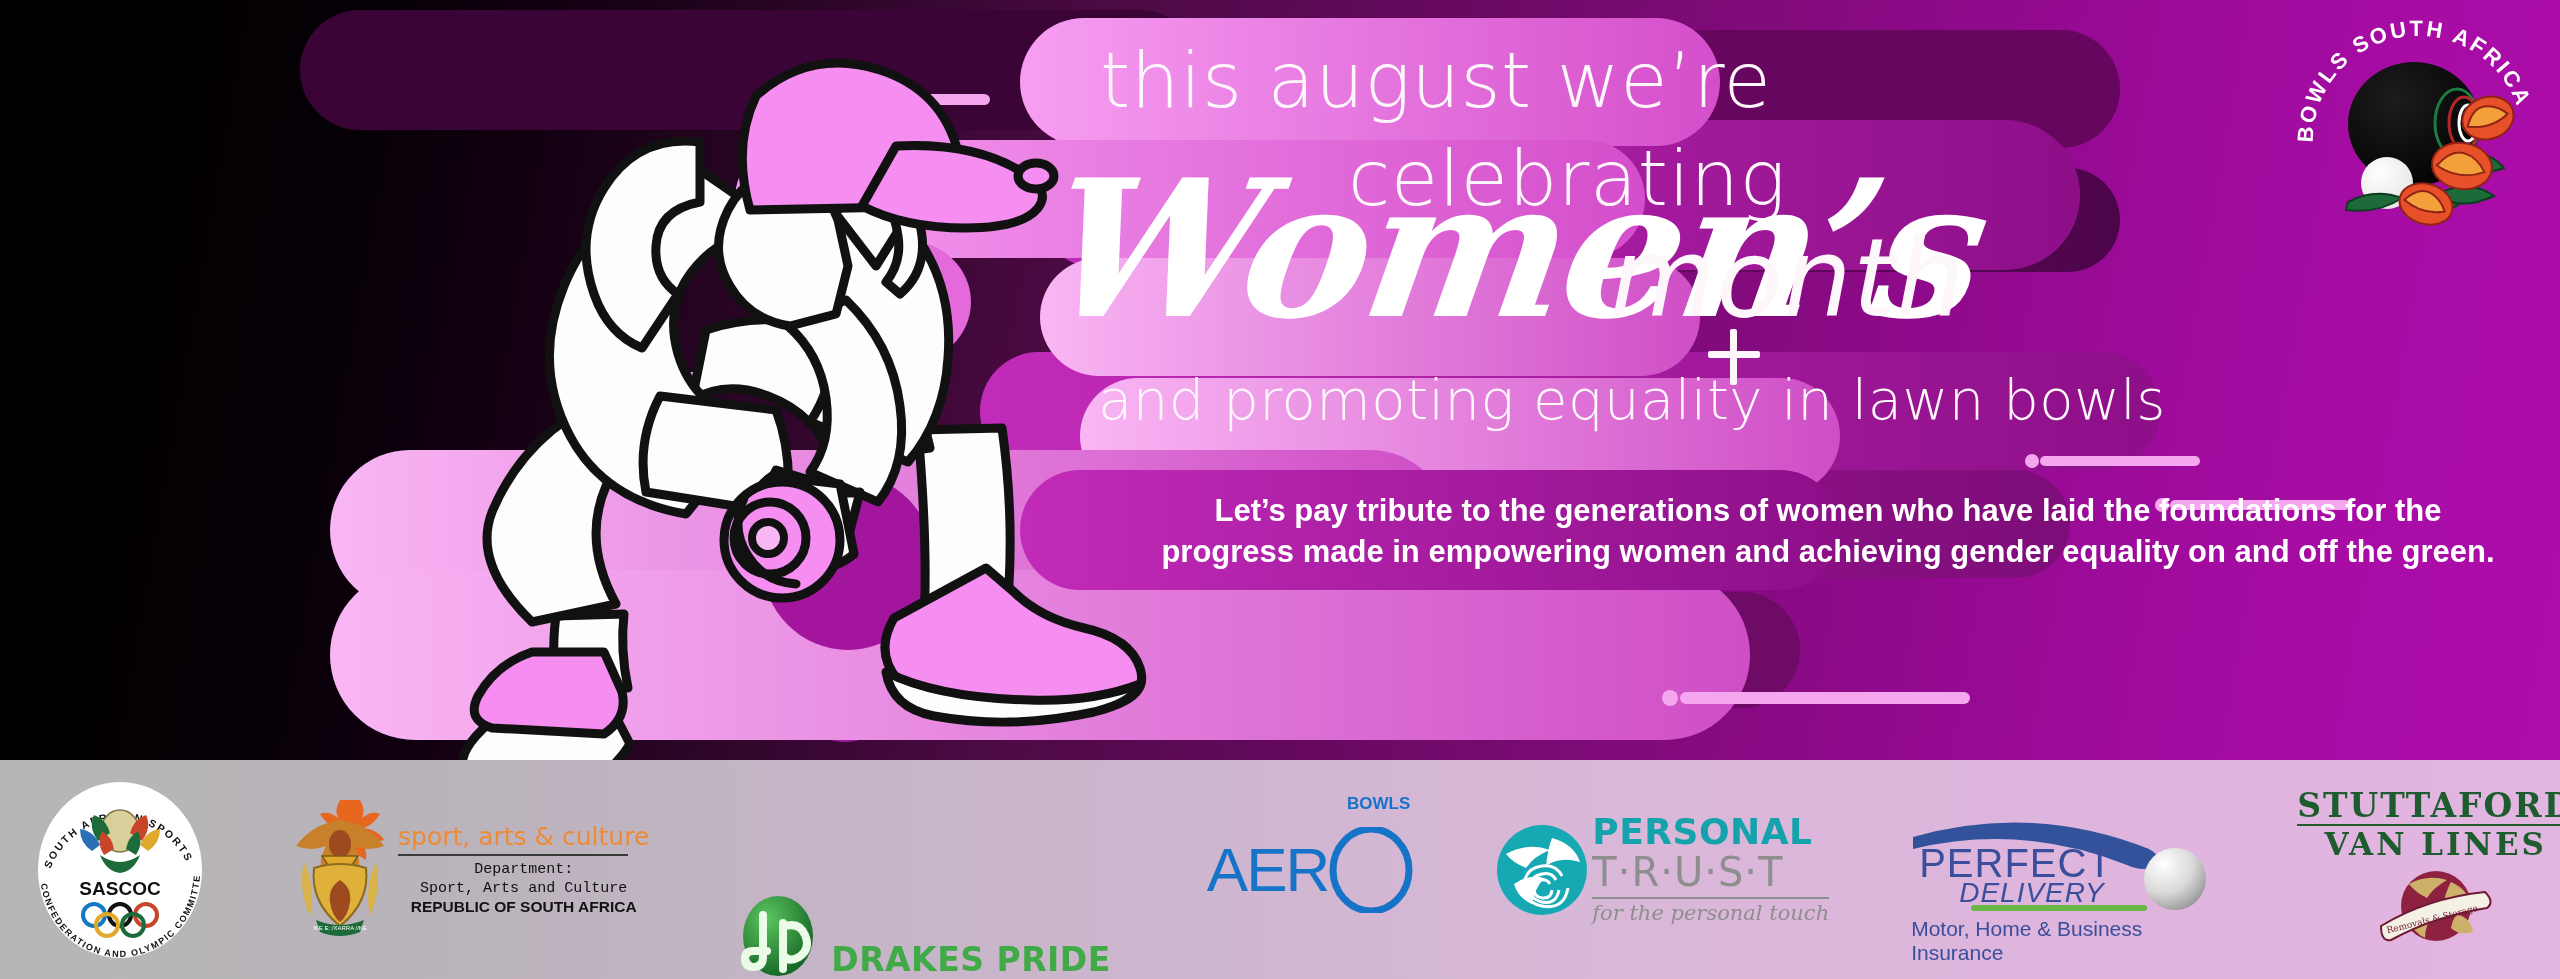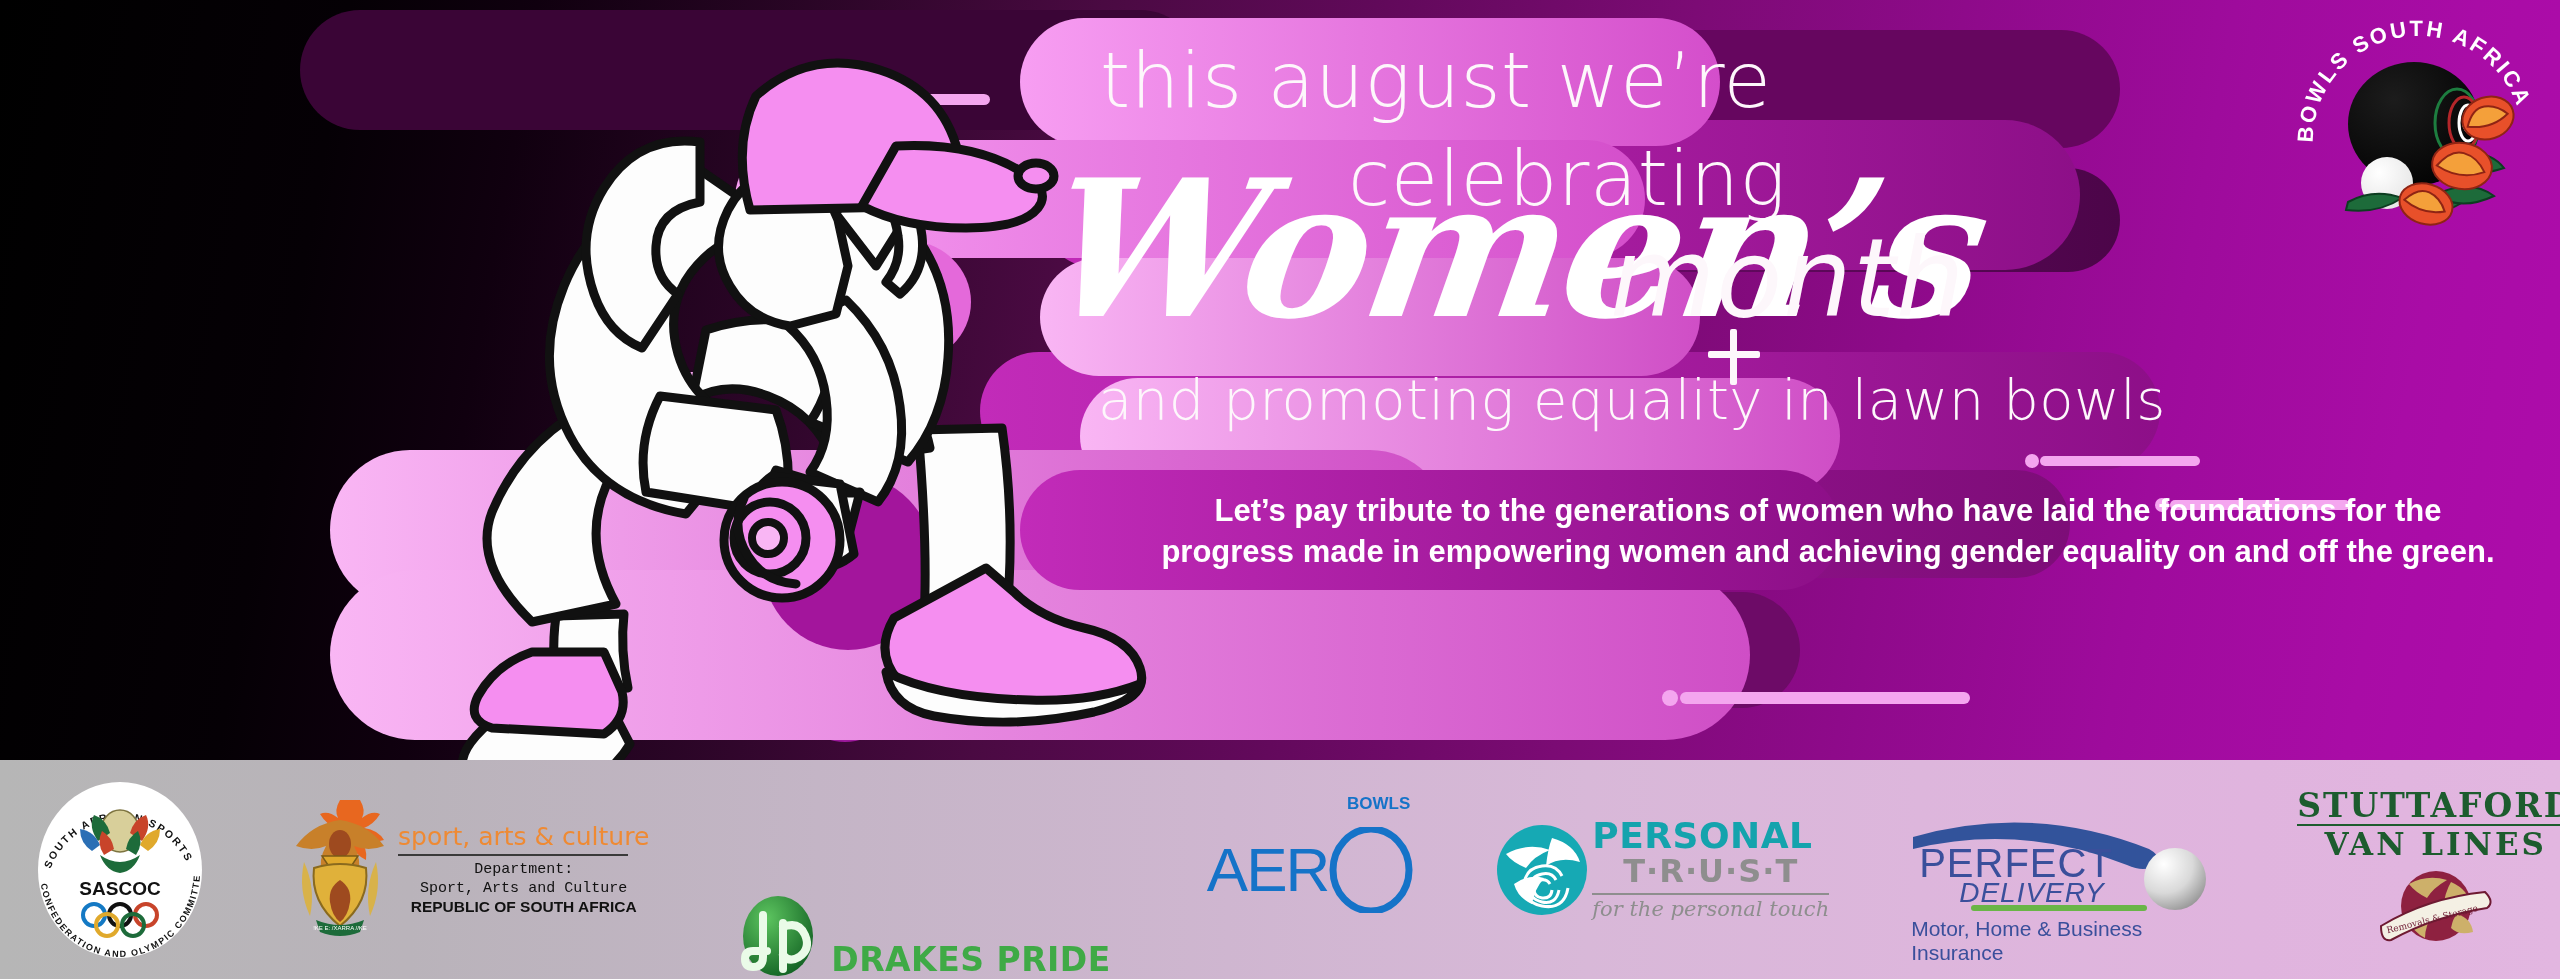--- a/index.html
+++ b/index.html
@@ -72,22 +72,22 @@
   #aero{display:flex;align-items:center;margin-left:96px;position:relative;}
   #aeroTxt{color:#1573c8;font-size:62px;font-weight:400;letter-spacing:-2px;
            font-family:"Liberation Sans",sans-serif;}
   #aeroBowls{position:absolute;right:4px;top:34px;color:#1573c8;font-size:17px;font-weight:700;
              font-family:"Liberation Sans",sans-serif;}
   
   #ptrust{display:flex;align-items:center;margin-left:78px;}
   #ptTxt{margin-left:0;}
   .pt-1{color:#14a3ad;font-size:36px;font-weight:700;letter-spacing:.5px;line-height:1;
         font-family:"DejaVu Sans",sans-serif;}
-  .pt-2{color:#8e8e8e;font-size:32px;font-weight:700;letter-spacing:1px;line-height:1.1;
-        font-family:"DejaVu Sans",sans-serif;text-align:center;}
+  .pt-2{color:#8e8e8e;font-size:40px;font-weight:400;letter-spacing:1px;line-height:1.1;
+        font-family:"DejaVu Sans",sans-serif;}
   .pt-rule{border-top:2px solid #8e8e8e;width:100%;margin:3px 0 2px;}
   .pt-3{color:#8e8e8e;font-size:21px;font-style:italic;text-align:center;
         font-family:"DejaVu Serif",serif;}
   
   #pdel{margin-left:78px;position:relative;width:330px;height:130px;}
   .pd-1{position:absolute;left:12px;top:36px;color:#3a4f9b;font-size:40px;letter-spacing:1px;
         font-family:"Liberation Sans",sans-serif;}
   .pd-2{position:absolute;left:52px;top:72px;color:#3a4f9b;font-size:28px;letter-spacing:1px;
         font-family:"Liberation Sans",sans-serif;font-style:italic;}
   .pd-3{position:absolute;left:4px;top:112px;color:#3a4f9b;font-size:21px;

